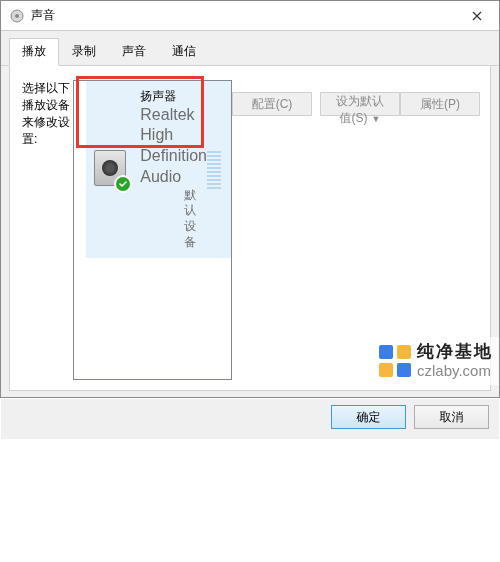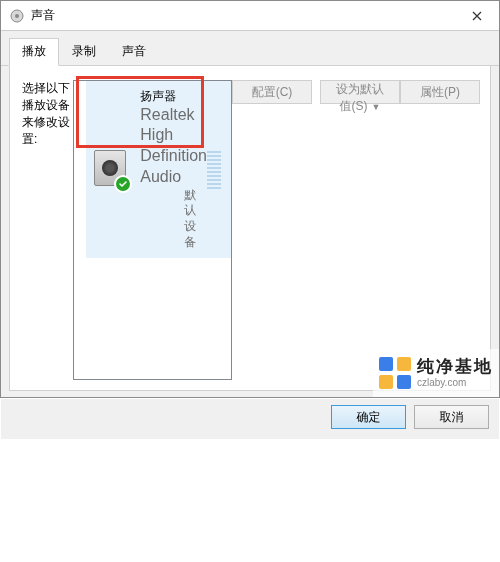--- a/index.html
+++ b/index.html
@@ -32,35 +32,35 @@
   .device-icon .overlay svg { width: 10px; height: 10px; }
   
   .device-text { flex: 1; }
   .device-text .name { font-size: 12px; color: #000; line-height: 1.3; }
   .device-text .driver { font-size: 16px; color: #6d6d6d; line-height: 1.3; }
   .device-text .status { font-size: 12px; color: #6d6d6d; line-height: 1.3; margin-left: 44px; }
   
   .level { width: 14px; display: flex; flex-direction: column; justify-content: flex-end; gap: 2px; margin-right: 2px; }
   .level .bar { height: 2px; background: #b9d6ef; }
   
-  .button-row { display: flex; justify-content: space-between; margin-top: 0; gap: 8px; }
+  .button-row { display: flex; justify-content: space-between; margin-top: 12px; gap: 8px; }
   .button-row .right-group { display: flex; gap: 0; }
   button.btn { height: 24px; min-width: 80px; padding: 0 12px; border: 1px solid #adadad; background: linear-gradient(#f7f7f7,#e9e9e9); font-size: 12px; font-family: inherit; cursor: default; }
   button.btn:disabled { color: #8a8a8a; background: #efefef; border-color: #cfcfcf; }
   button.btn .chev { font-size: 9px; margin-left: 4px; }
   
   .footer { display: flex; justify-content: flex-end; gap: 8px; padding: 6px 10px 10px 10px; background: #f0f0f0; }
   .footer button.btn { min-width: 75px; }
   .footer button.primary { border: 1px solid #3d99dc; background: linear-gradient(#eaf4fc,#cde6f7); }
   
-  .watermark { position: absolute; right: 0; bottom: 0; height: 48px; display: flex; align-items: center; background: rgba(255,255,255,0.7); padding: 0 6px 0 44px; z-index: 30; pointer-events:none; }
+  .watermark { position: absolute; right: 0; bottom: 12px; height: 48px; display: flex; align-items: center; background: rgba(255,255,255,0.7); padding: 0 6px 0 44px; z-index: 30; pointer-events:none; }
   .watermark .logo { position: absolute; left: 2px; top: 4px; }
   .watermark .text { display: flex; flex-direction: column; line-height: 1.2; }
   .watermark .cn { font-size: 17px; font-weight: 600; color: #222; letter-spacing: 2px; }
-  .watermark .url { font-size: 10px; color: #888; }
+  .watermark .url { font-size: 15px; color: #888; }
 </style>
 </head>
 <body>
 
 <div class="window">
 
   <div class="titlebar">
     <span class="icon">
       <svg viewBox="0 0 16 16">
           <circle cx="8" cy="8" r="6" fill="#d8d8d8" stroke="#888"></circle>
@@ -72,20 +72,21 @@
       <svg width="10" height="10" viewBox="0 0 10 10">
           <path d="M1 1 L9 9 M9 1 L1 9" stroke="currentColor" stroke-width="1.2" fill="none"></path>
         </svg>
     </div>
   </div>
 
   <div class="tabs">
     <div class="tab active">播放</div>
     <div class="tab">录制</div>
     <div class="tab">声音</div>
+    <div class="tab">通信</div>
   </div>
 
   <div class="panel">
 
     <div class="instruct">选择以下播放设备来修改设置:</div>
 
     <div class="list-wrapper">
       <div class="highlight-box"></div>
       <div class="list">
         <div class="device-row">

